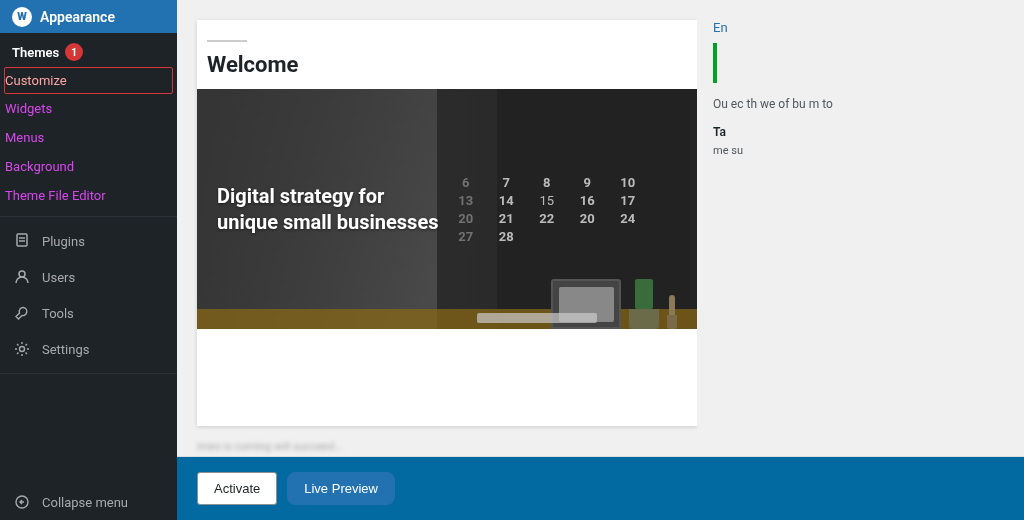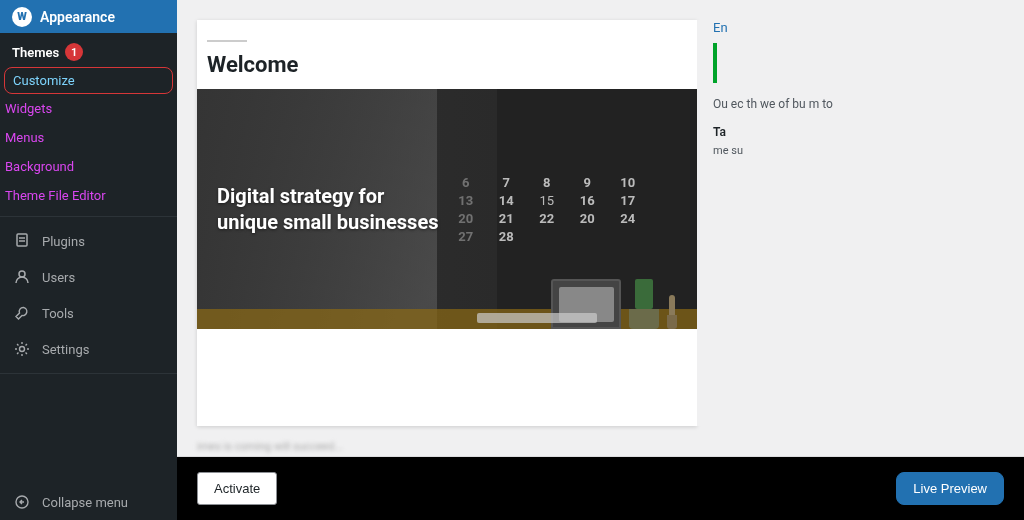--- a/index.html
+++ b/index.html
@@ -71,24 +71,24 @@
       font-size: 13px;
       color: #d946ef;
       cursor: pointer;
       display: flex;
       align-items: center;
       gap: 8px;
     }
 
     .sidebar-item.active-outline {
       border: 1.5px solid #d63638;
-      color: #7dd3fc;
-      border-radius: 8px;
+      color: #fca5a5;
+      border-radius: 2px;
       margin: 0 4px;
-      padding: 5px 8px;
+      padding: 5px 0;
     }
 
     .sidebar-divider {
       border: none;
       border-top: 1px solid #2c3338;
       margin: 6px 0;
     }
 
     .sidebar-group-item {
       padding: 8px 12px;
@@ -248,25 +248,25 @@
 
     .ta-text {
       font-size: 11px;
       color: #50575e;
       line-height: 1.4;
     }
 
     
     #bottom-bar {
       height: 64px;
-      background: #000000;
+      background: #0369a1;
       border-top: 1px solid #dcdcde;
       display: flex;
       align-items: center;
-      justify-content: space-between;
+      justify-content: flex-start;
       padding: 0 20px;
       gap: 10px;
     }
 
     .btn-activate {
       padding: 8px 16px;
       background: white;
       border: 1px solid #8c8f94;
       color: #1d2327;
       font-size: 13px;

